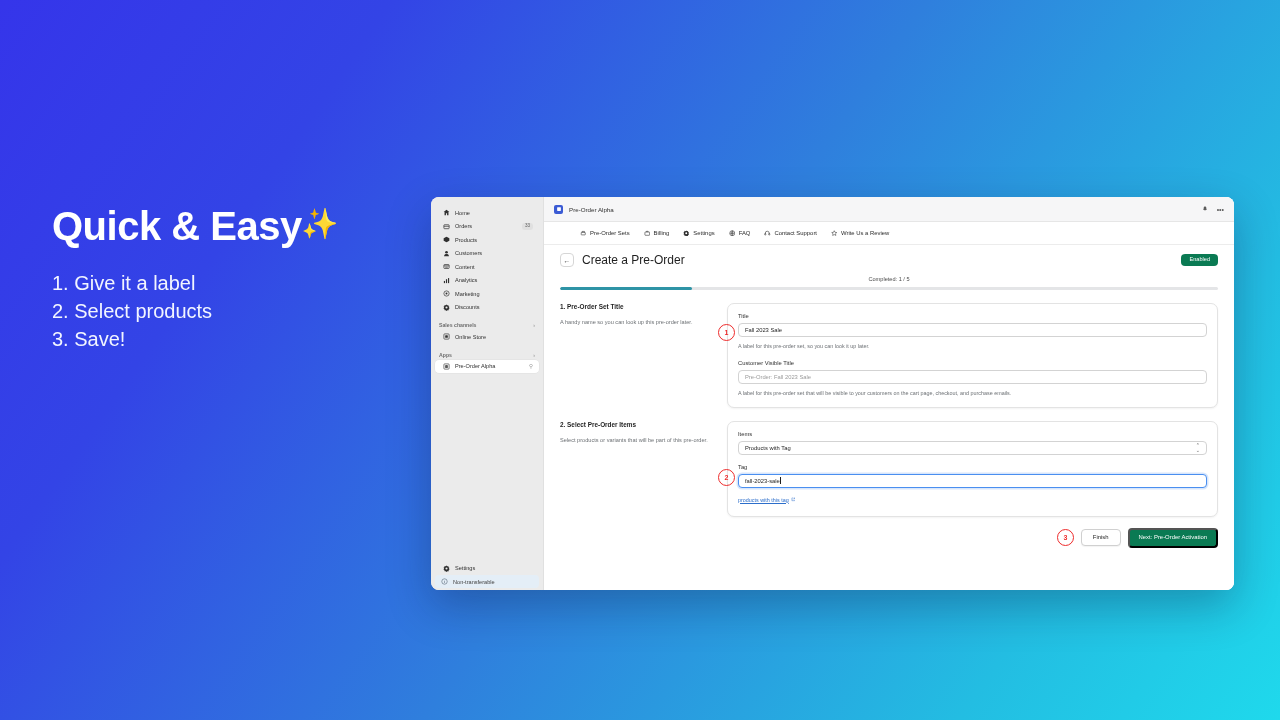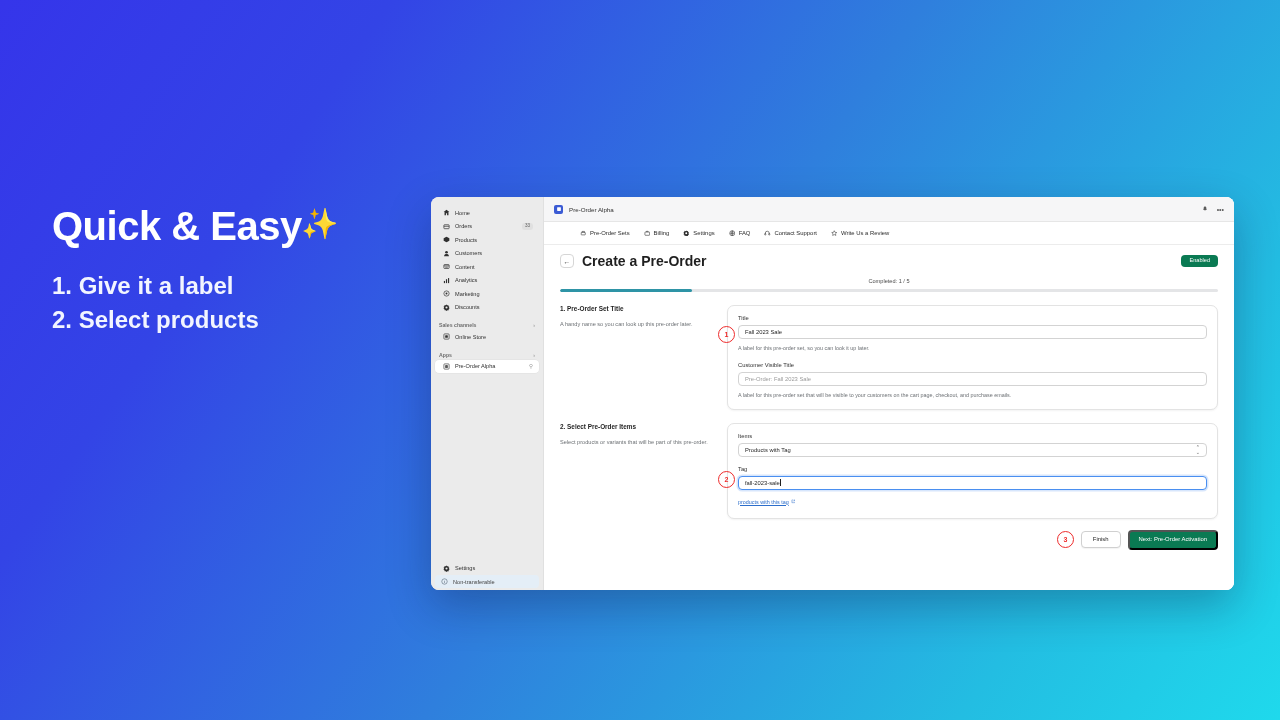--- a/index.html
+++ b/index.html
@@ -11,21 +11,21 @@
   }
 
   
   .promo { position: absolute; left: 52px; top: 205px; width: 340px; color: #fff; }
   .promo-title {
     font-size: 40px; font-weight: bold; letter-spacing: -0.5px;
     line-height: 1.05; white-space: nowrap;
   }
   .promo-sparkle { font-size: 30px; vertical-align: 6px; }
   .promo-list { margin-top: 22px; }
-  .promo-item { font-size: 24px; font-weight: 700; line-height: 1.4; color: #f2f5ff; }
+  .promo-item { font-size: 20px; font-weight: 400; line-height: 1.4; color: #f2f5ff; }
 
   
   .window {
     position: absolute; left: 431px; top: 197px; width: 803px; height: 393px;
     background: #f6f6f7; border-radius: 8px; overflow: hidden;
     box-shadow: 0 16px 44px rgba(10,20,60,.30);
     display: flex; flex-direction: column;
   }
   .win-body { flex: 1; display: flex; min-height: 0; }
 
@@ -84,21 +84,21 @@
   .apptab svg { width: 6.5px; height: 6.5px; display: block; }
 
   .content { flex: 1; overflow: hidden; padding: 8px 16px 0 16px; background: #fff; }
 
   .page-head { display: flex; align-items: center; gap: 8px; }
   .back-btn {
     width: 14px; height: 14px; border: 1px solid #d6d6d6; border-radius: 4px;
     background: #fff; display: flex; align-items: center; justify-content: center;
     color: #4a4a4a; font-size: 7px; line-height: 1;
   }
-  .page-title { font-size: 14px; font-weight: bold; color: #1f1f1f; }
+  .page-title { font-size: 12px; font-weight: normal; color: #1f1f1f; }
   .badge-enabled {
     margin-left: auto; background: #0a7a53; color: #fff; font-size: 5.6px;
     padding: 3px 8px; border-radius: 4px; line-height: 1;
   }
 
   .completed { text-align: center; font-size: 5.6px; color: #4a4a4a; margin-top: 9px; }
   .pbar { margin-top: 5px; height: 3.4px; background: #e4e5e7; border-radius: 2px; overflow: hidden; }
   .pfill { height: 100%; background: #2e94a6; border-radius: 2px; }
 
   
@@ -161,20 +161,21 @@
   .m3 { position: relative; flex-shrink: 0; width: 17px; height: 17px; }
 </style>
 </head>
 <body>
 
 <div class="promo">
   <div class="promo-title"><span>Quick &amp; Easy</span><span class="promo-sparkle">✨</span></div>
   <div class="promo-list">
     <div class="promo-item">1. Give it a label</div>
     <div class="promo-item">2. Select products</div>
+    <div class="promo-item">3. Save!</div>
   </div>
 </div>
 
 <div class="window">
   <div class="win-body">
 
     <div class="sidebar">
       <div class="nav-list">
 
         <div class="nav-item">

